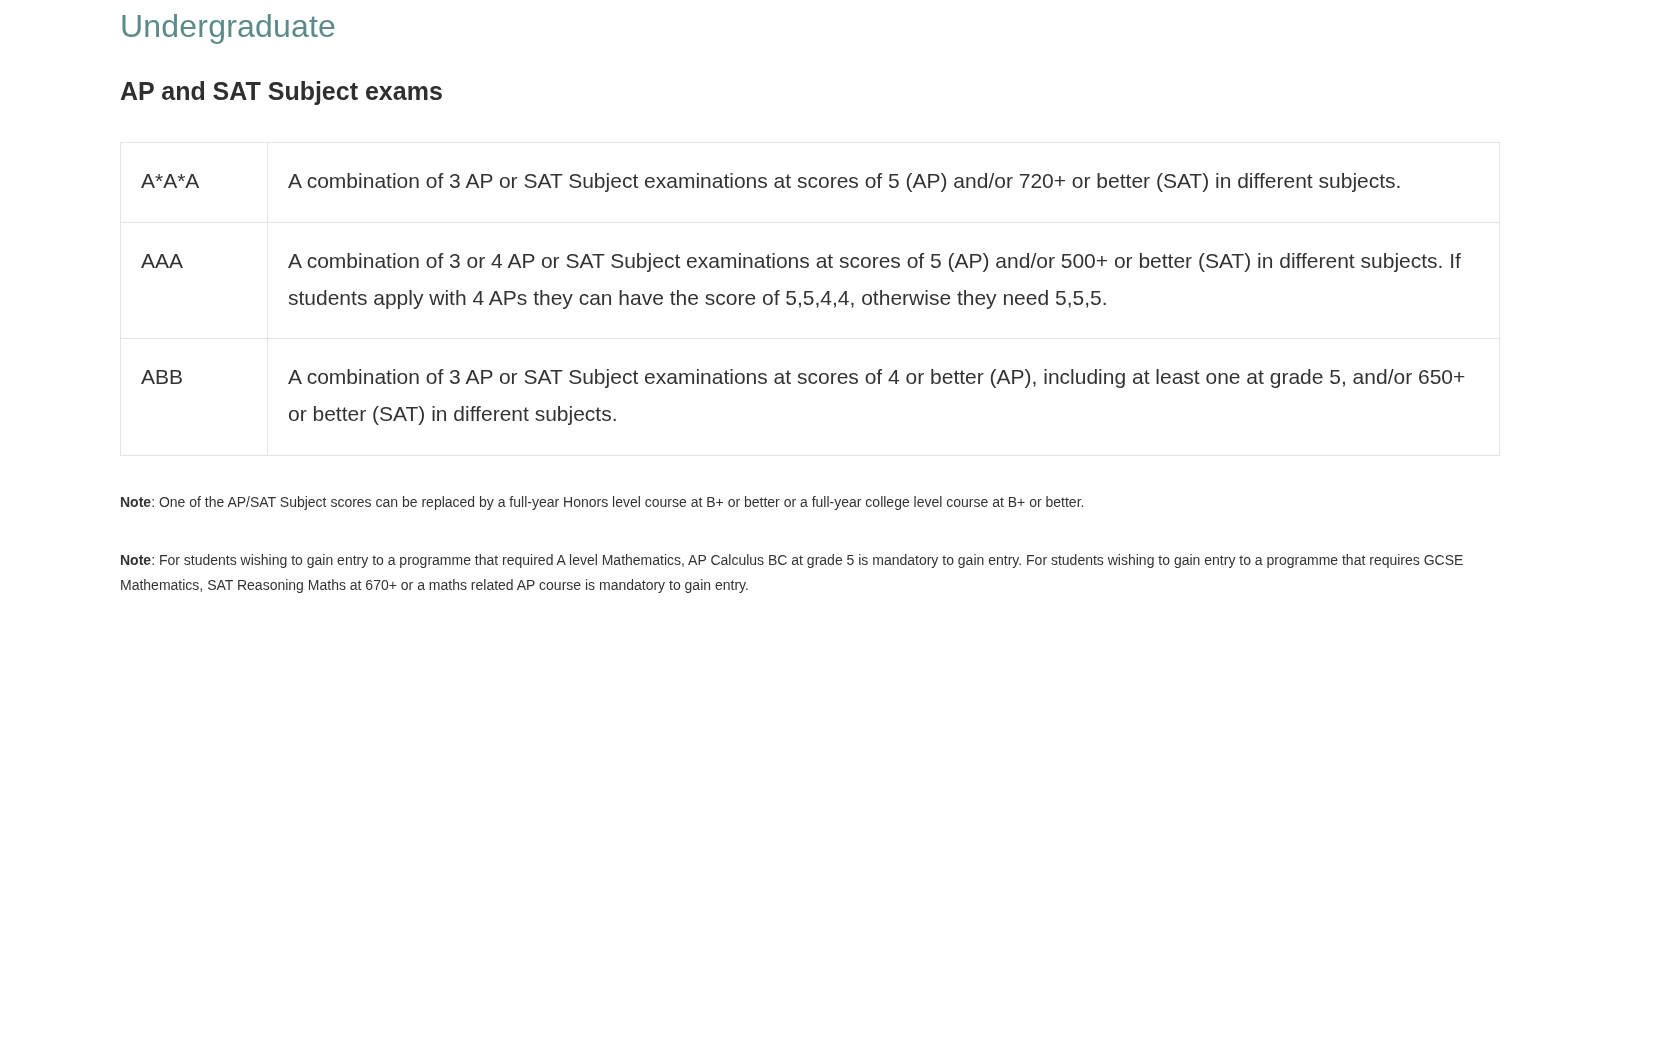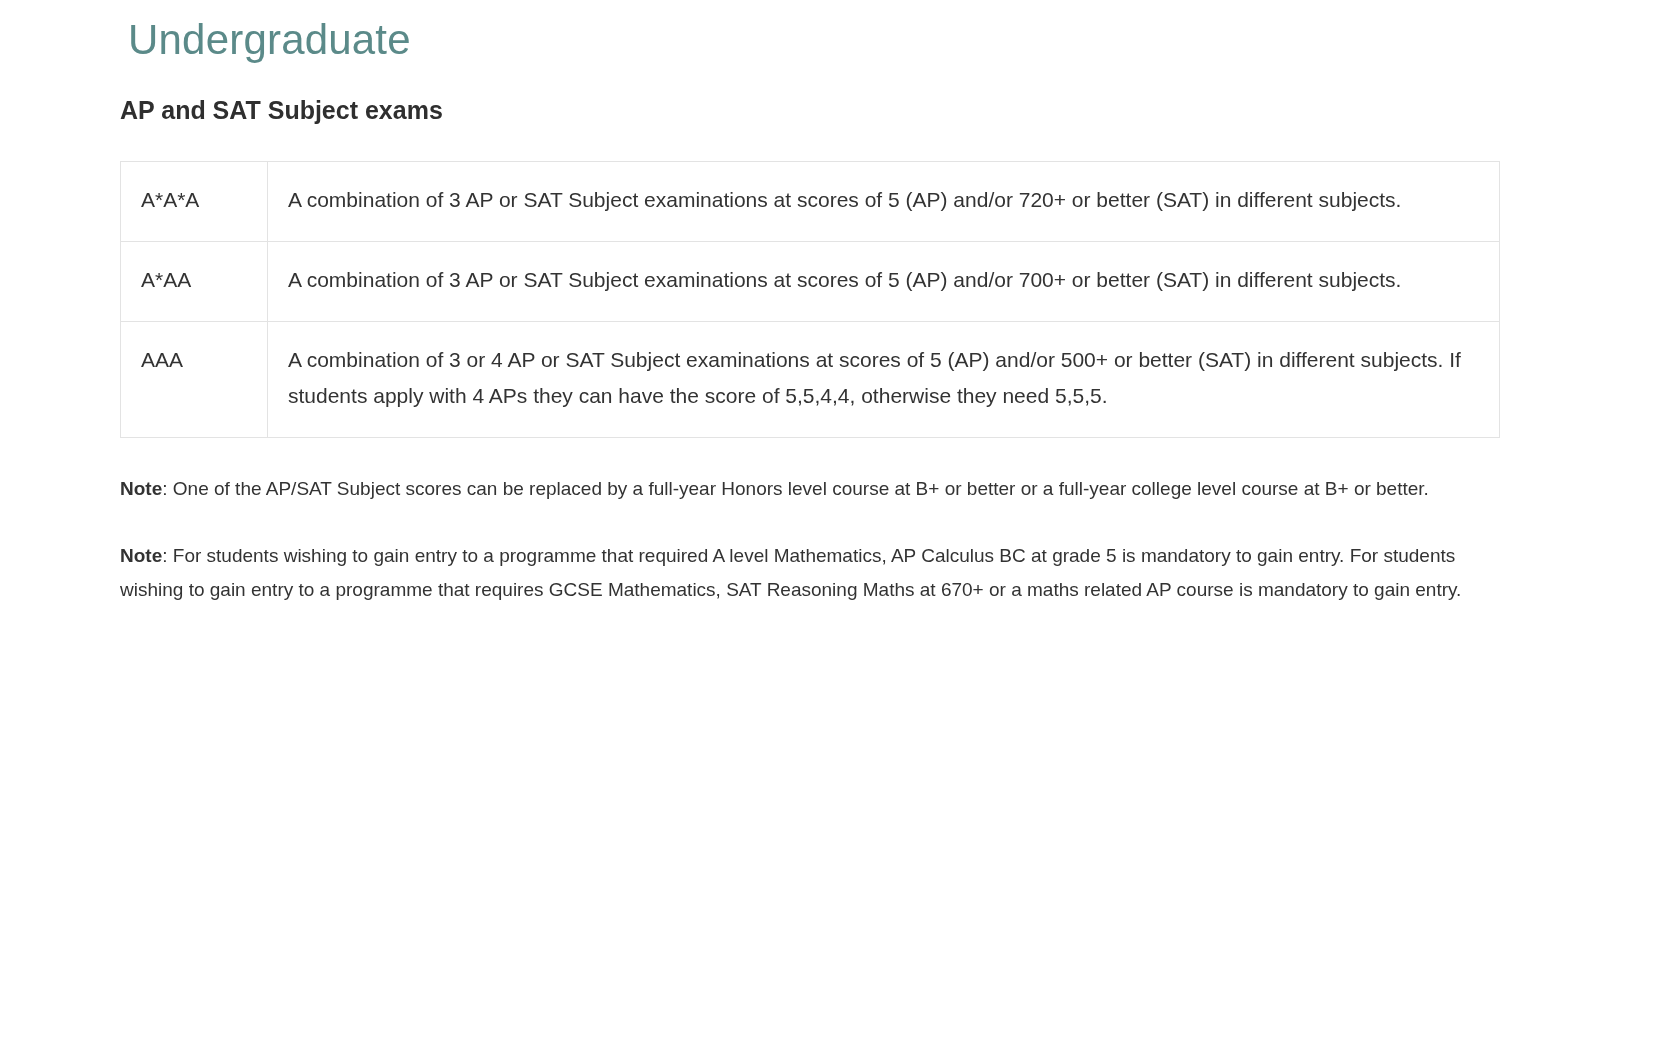--- a/index.html
+++ b/index.html
@@ -13,24 +13,24 @@
     font-family: "Liberation Sans", sans-serif;
     color: #333333;
     overflow: hidden;
   }
   .page {
     padding: 0 0 0 120px;
     box-sizing: border-box;
     width: 1680px;
   }
   .page-title {
-    font-size: 42px;
+    font-size: 32px;
     font-weight: normal;
     color: #5b8a89;
-    margin: 8px;
+    margin: 0;
     padding-top: 8px;
     letter-spacing: 0.2px;
   }
   .section-heading {
     font-size: 25px;
     font-weight: bold;
     color: #2f2f2f;
     margin: 32px 0 0 0;
   }
   table.req-table {
@@ -50,21 +50,21 @@
   table.req-table td.grade-cell {
     width: 108px;
     padding-left: 20px;
     white-space: nowrap;
   }
   table.req-table td.desc-cell {
     padding-left: 20px;
     padding-right: 23px;
   }
   .note {
-    font-size: 19px;
+    font-size: 14px;
     line-height: 1.75;
     color: #333333;
     margin: 34px 0 0 0;
     width: 1390px;
   }
   .note .note-label {
     font-weight: bold;
   }
 </style>
 </head>
@@ -76,26 +76,26 @@
 
   <h2 class="section-heading">AP and SAT Subject exams</h2>
 
   <table class="req-table">
     <tbody>
       <tr>
         <td class="grade-cell">A*A*A</td>
         <td class="desc-cell">A combination of 3 AP or SAT Subject examinations at scores of 5 (AP) and/or 720+ or better (SAT) in different subjects.</td>
       </tr>
       <tr>
-        <td class="grade-cell">A*AA</td>
-        <td class="desc-cell">A combination of 3 AP or SAT Subject examinations at scores of 5 (AP) and/or 700+ or better (SAT) in different subjects.</td>
+        <td class="grade-cell">AAA</td>
+        <td class="desc-cell">A combination of 3 or 4 AP or SAT Subject examinations at scores of 5 (AP) and/or 500+ or better (SAT) in different subjects. If students apply with 4 APs they can have the score of 5,5,4,4, otherwise they need 5,5,5.</td>
       </tr>
       <tr>
-        <td class="grade-cell">AAA</td>
-        <td class="desc-cell">A combination of 3 or 4 AP or SAT Subject examinations at scores of 5 (AP) and/or 500+ or better (SAT) in different subjects. If students apply with 4 APs they can have the score of 5,5,4,4, otherwise they need 5,5,5.</td>
+        <td class="grade-cell">ABB</td>
+        <td class="desc-cell">A combination of 3 AP or SAT Subject examinations at scores of 4 or better (AP), including at least one at grade 5, and/or 650+ or better (SAT) in different subjects.</td>
       </tr>
     </tbody>
   </table>
 
   <p class="note"><span class="note-label">Note</span><span>: </span><span>One of the AP/SAT Subject scores can be replaced by a full-year Honors level course at B+ or better or a full-year college level course at B+ or better.</span></p>
 
   <p class="note"><span class="note-label">Note</span><span>: </span><span>For students wishing to gain entry to a programme that required A level Mathematics, AP Calculus BC at grade 5 is mandatory to gain entry. For students wishing to gain entry to a programme that requires GCSE Mathematics, SAT Reasoning Maths at 670+ or a maths related AP course is mandatory to gain entry.</span></p>
 
 </div>
 

